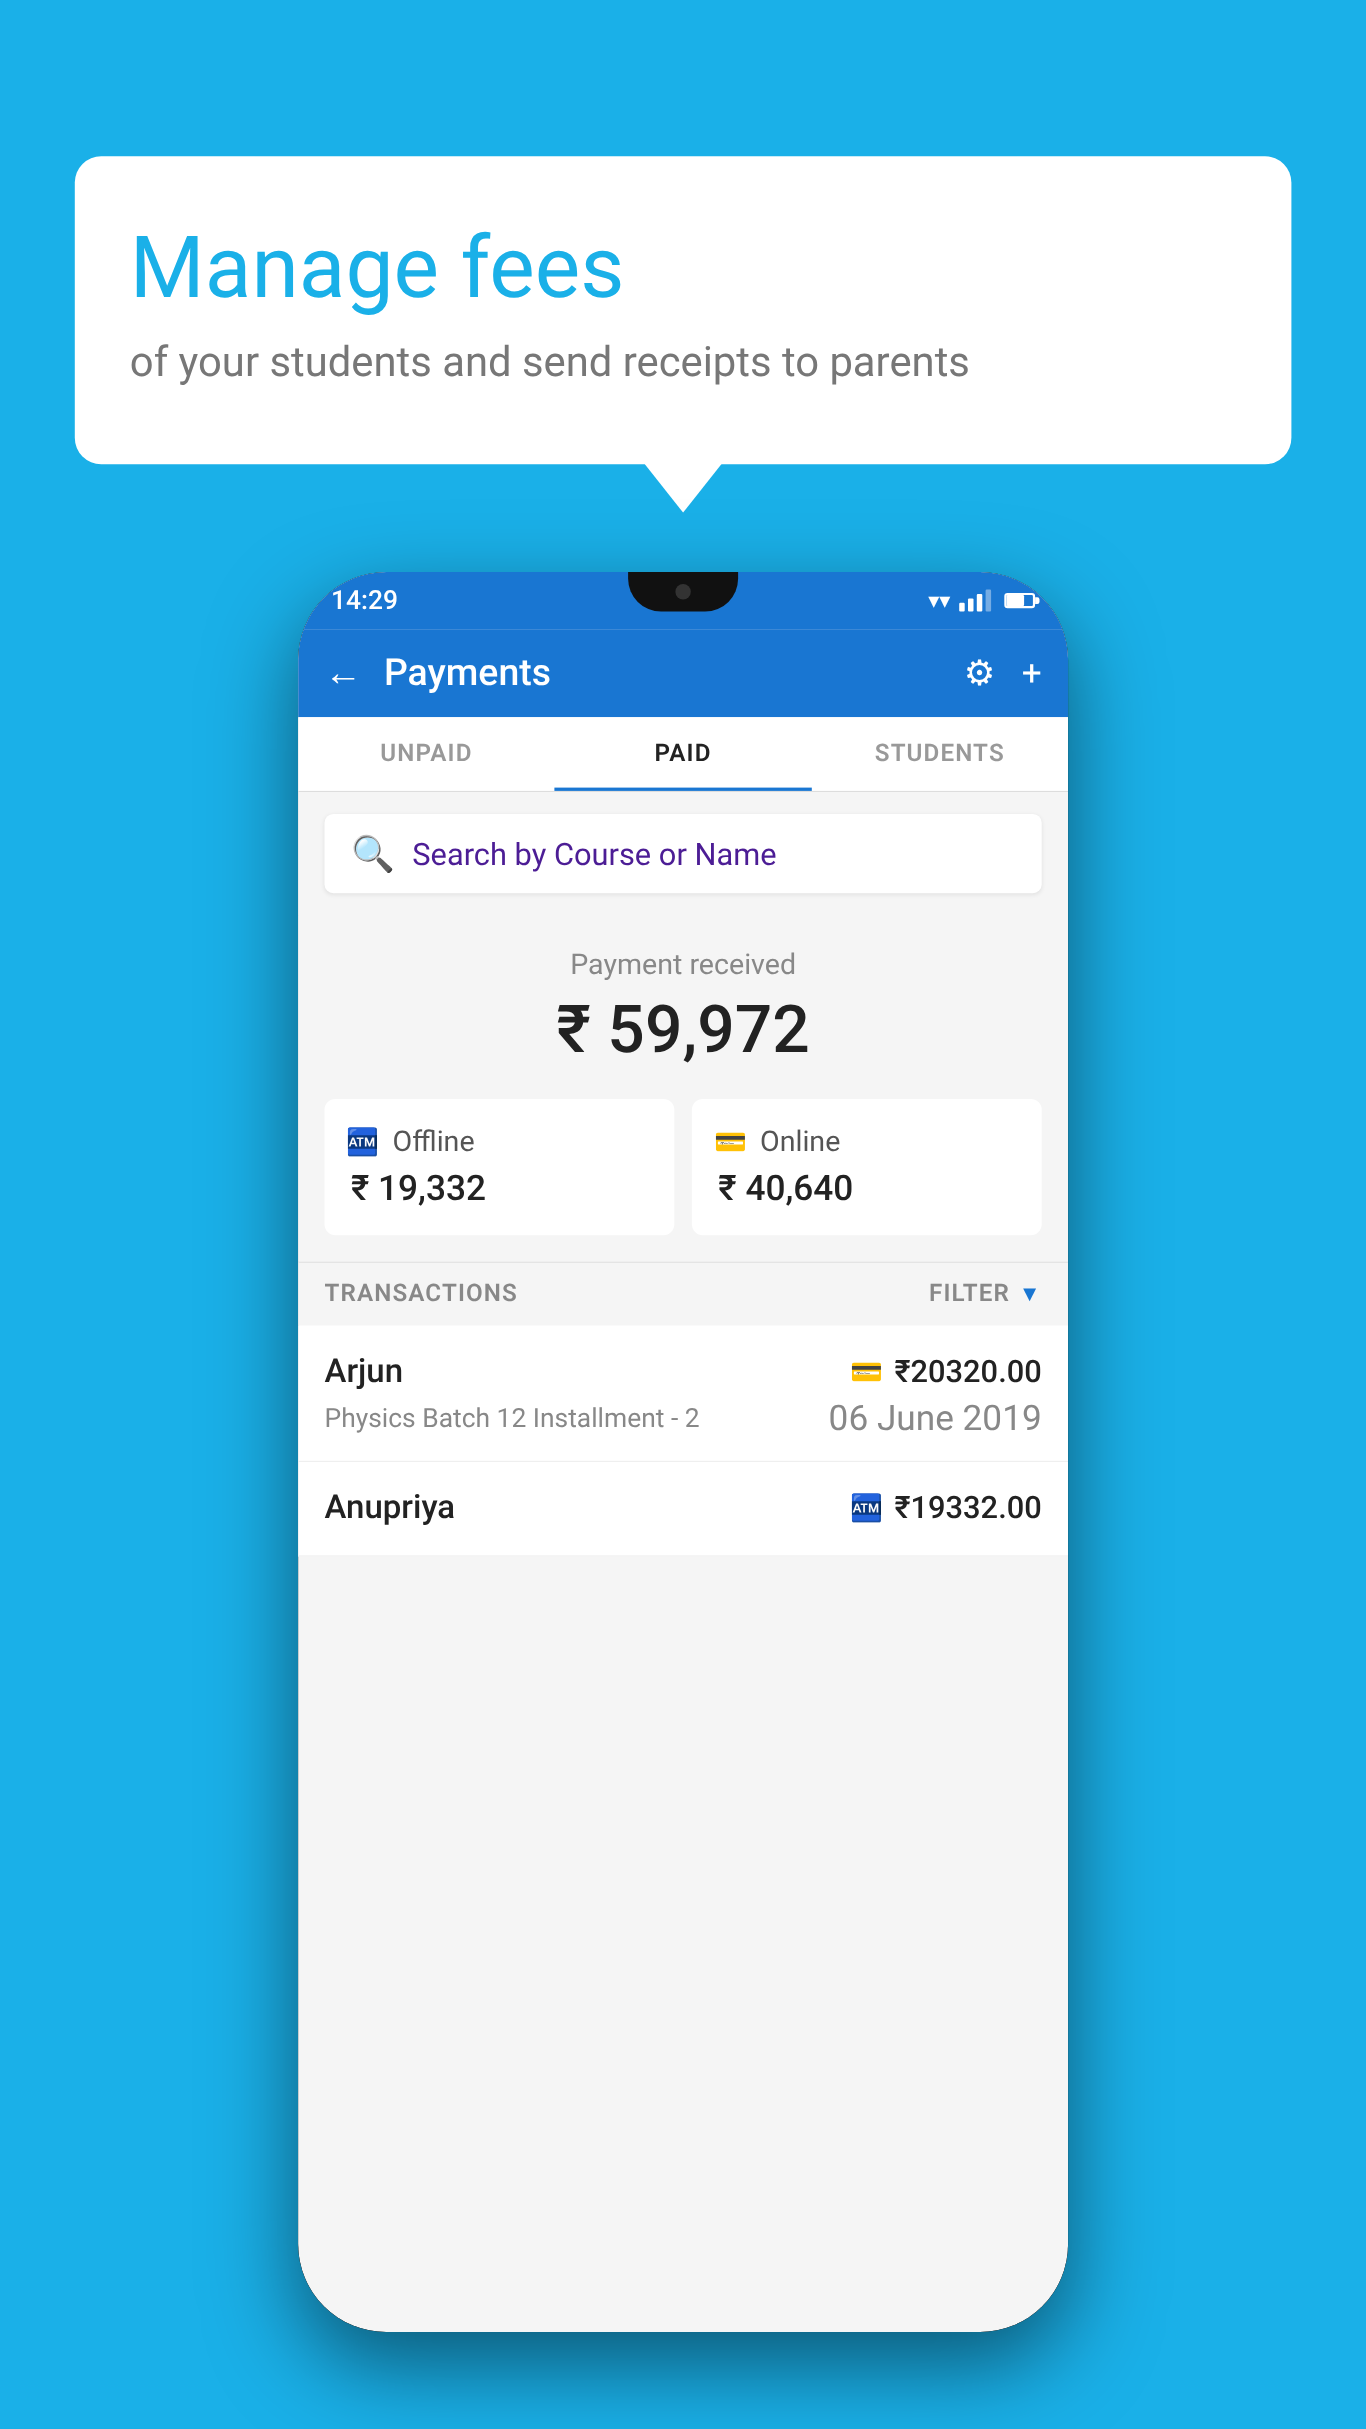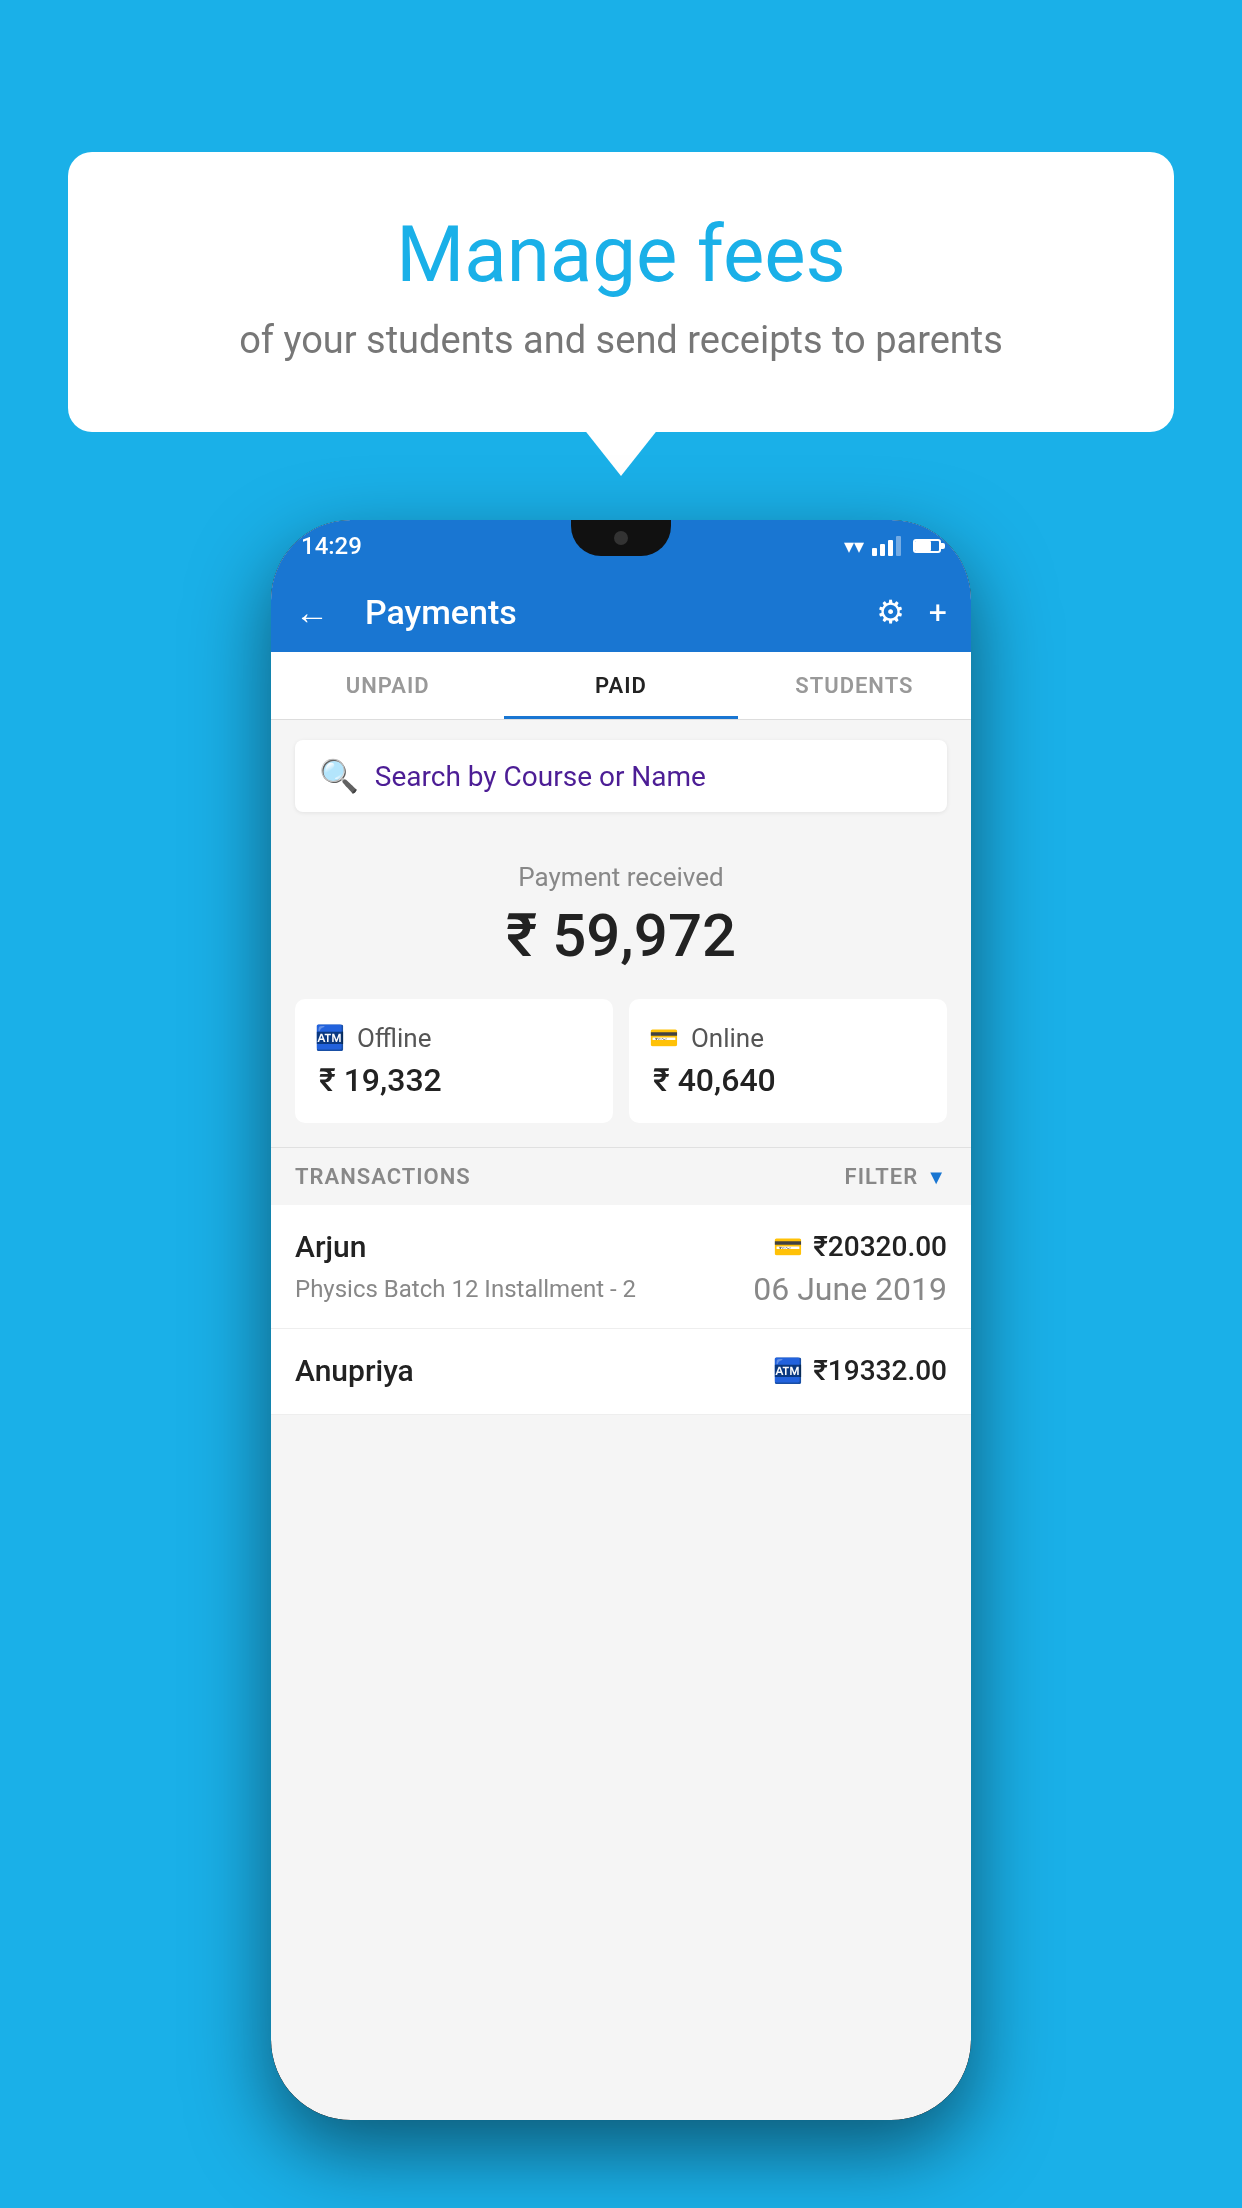--- a/index.html
+++ b/index.html
@@ -9,27 +9,26 @@
       height: 2208px;
       background-color: #1ab0e8;
       font-family: 'Roboto', Arial, sans-serif;
       overflow: hidden;
       position: relative;
     }
 
     
     .speech-bubble {
       position: absolute;
-      top: 152px;
+      top: 142px;
       left: 68px;
       right: 68px;
       background: #fff;
       border-radius: 24px;
       padding: 60px 50px 70px;
-      text-align: center;
     }
     .speech-bubble::after {
       content: '';
       position: absolute;
       bottom: -44px;
       left: 50%;
       transform: translateX(-50%);
       width: 0;
       height: 0;
       border-left: 38px solid transparent;
@@ -160,21 +159,20 @@
       color: #fff;
       font-size: 34px;
       margin-right: 20px;
       cursor: pointer;
     }
     .header-title {
       color: #fff;
       font-size: 34px;
       font-weight: 500;
       flex: 1;
-      margin-left: 16px;
     }
     .header-icon {
       color: #fff;
       font-size: 32px;
       margin-left: 24px;
       cursor: pointer;
     }
 
     
     .tabs {

